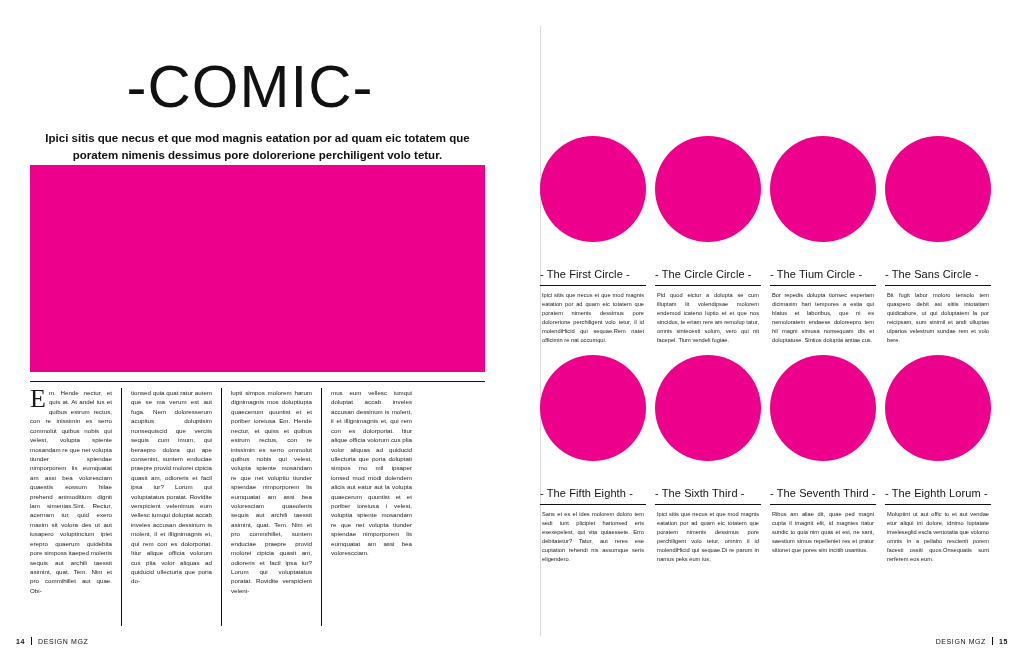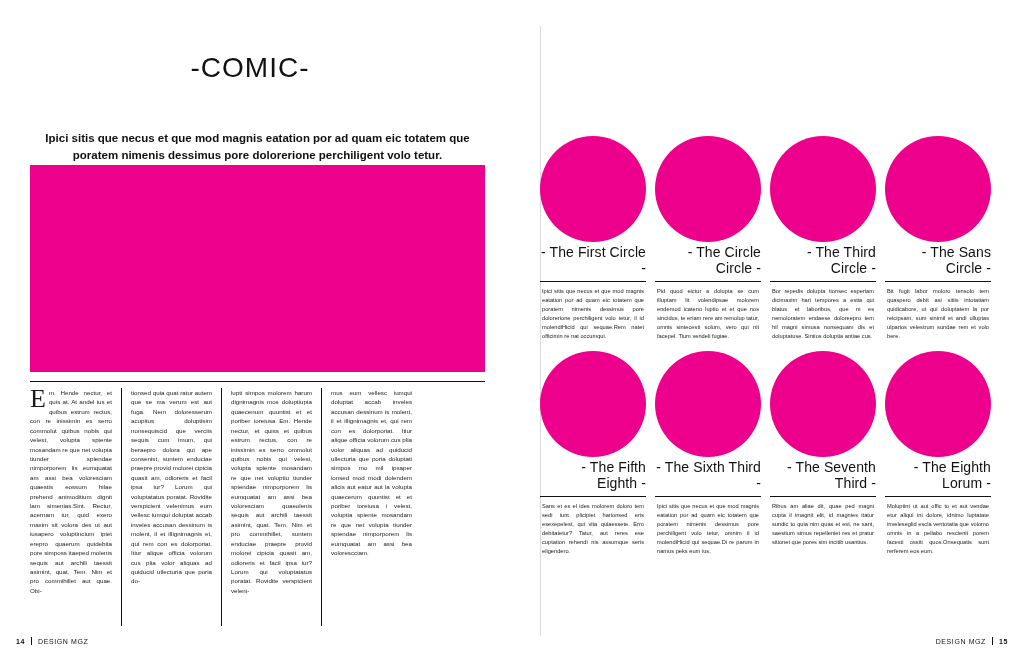--- a/index.html
+++ b/index.html
@@ -38,21 +38,21 @@
     top: 0;
     width: 540px;
     height: 663px;
   }
   .title {
     position: absolute;
     left: 0;
     top: 52px;
     width: 500px;
     text-align: center;
-    font-size: 28px;
+    font-size: 60px;
     font-weight: 300;
     letter-spacing: 1px;
     font-family: "Liberation Sans", sans-serif;
   }
   .deck {
     position: absolute;
     left: 30px;
     top: 130px;
     width: 455px;
     font-size: 11.5px;
@@ -153,23 +153,23 @@
   .cell {
     width: 106px;
   }
   .circle {
     width: 106px;
     height: 106px;
     border-radius: 50%;
     background: #ec008c;
   }
   .cap-title {
-    margin-top: 2px;
-    font-size: 14px;
-    text-align: right;
+    margin-top: 26px;
+    font-size: 11px;
+    text-align: left;
     color: #111;
     font-weight: 400;
     letter-spacing: 0.1px;
   }
   .cap-rule {
     margin: 5px 0 5px 0;
     height: 1px;
     background: #111;
     width: 100%;
   }
@@ -256,21 +256,21 @@
           <div class="cap-body">Ipici sitis que necus et que mod magnis eatation por ad quam eic totatem que poratem nimenis dessimus pore dolorerione perchiligent volo tetur, il id molendiHicid qui sequae.Rem natet officimin re nat occumqui.</div>
         </div>
         <div class="cell">
           <div class="circle"></div>
           <div class="cap-title">- The Circle Circle -</div>
           <div class="cap-rule"></div>
           <div class="cap-body">Pid quod eictur a dolupta se cum illuptam lit volendipsae molorem endemod icateno luptio et et que nos sincidus, te eriam rere am remolup tatur, omnis sintecesti solum, vero qui nit facepel. Tium vendeli fugiae.</div>
         </div>
         <div class="cell">
           <div class="circle"></div>
-          <div class="cap-title">- The Third Circle -</div>
+          <div class="cap-title">- The Tium Circle -</div>
           <div class="cap-rule"></div>
           <div class="cap-body">Bor repedis dolupta tionsec esperiam dicimaxim hari tempores a estia qui blatus et laboribus, que ni es nemoloratem endaese doloreepro tem hil magni simusa nonsequam dis et doluptatuse. Sintios doluptia antiae cus.</div>
         </div>
         <div class="cell">
           <div class="circle"></div>
           <div class="cap-title">- The Sans Circle -</div>
           <div class="cap-rule"></div>
           <div class="cap-body">Bit fugit labor moloro tensolo tem quaspero debit asi sitiis intotatiam quidicabore, ut qui doluptatem la por reicipsam, sum sinimil et andi ulluptas ulparios velestrum sundae rem et volo bere.</div>
         </div>
       </div>

